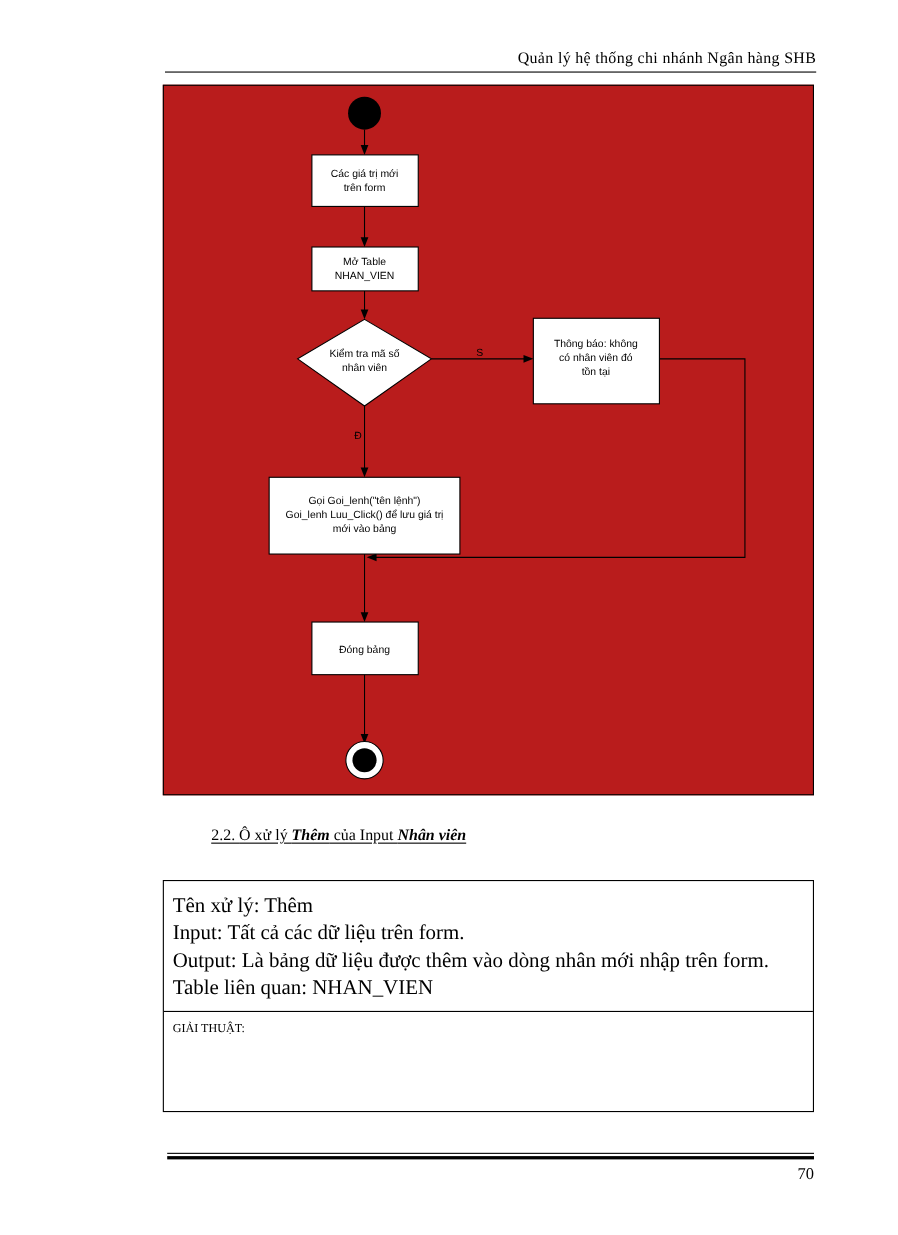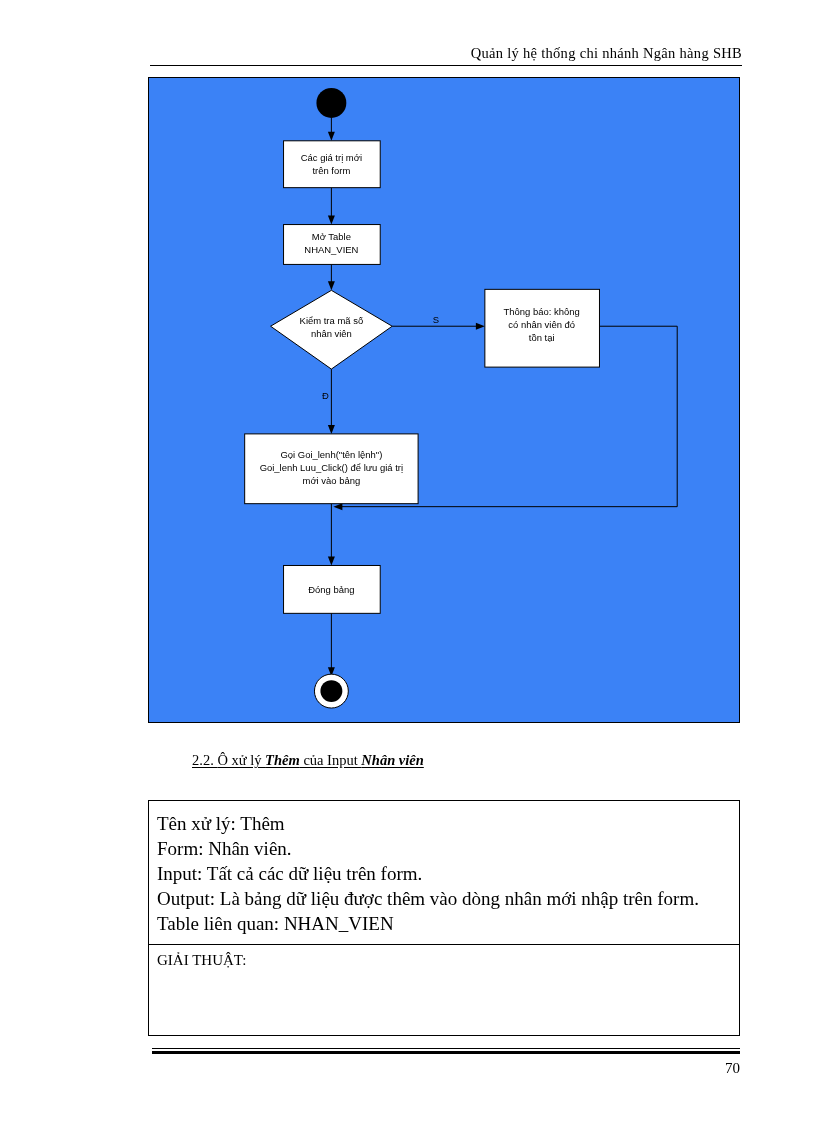--- a/index.html
+++ b/index.html
@@ -53,21 +53,21 @@
 
   
   .diagram-frame {
     position: absolute;
     left: 148px;
     top: 77px;
     width: 592px;
     height: 646px;
     border: 1px solid #000;
     box-sizing: border-box;
-    background: #3b82f6;
+    background: #b91c1c;
   }
   .diagram-svg {
     position: absolute;
     left: 0; top: 0;
     width: 100%;
     height: 100%;
     display: block;
   }
   .node-text {
     font-family: "Liberation Sans", "DejaVu Sans", sans-serif;
@@ -134,21 +134,21 @@
     font-size: 19px;
     line-height: 25px;
     white-space: nowrap;
   }
   .spec-cell-algo {
     padding: 4px 8px 8px 8px;
     height: 78px;
     box-sizing: content-box;
   }
   .algo-heading {
-    font-size: 15px;
+    font-size: 11px;
     line-height: 22px;
     white-space: nowrap;
   }
 
   
   .footer-rule-thin {
     position: absolute;
     left: 152px;
     top: 1048px;
     width: 588px;
@@ -243,21 +243,20 @@
     </svg>
   </div>
 
   <div class="section-caption">
     <span class="u"><span>2.2. </span><span>Ô xử lý </span><span class="it">Thêm</span><span> của Input </span><span class="it">Nhân viên</span></span>
   </div>
 
   <div class="spec-table">
     <div class="spec-cell-info">
       <div class="spec-line">Tên xử lý:  Thêm</div>
-      <div class="spec-line">Form:  Nhân viên.</div>
       <div class="spec-line">Input:  Tất cả các dữ liệu trên form.</div>
       <div class="spec-line">Output:  Là bảng dữ liệu được thêm vào dòng nhân mới nhập trên form.</div>
       <div class="spec-line">Table liên quan:  NHAN_VIEN</div>
     </div>
     <div class="spec-cell-algo">
       <div class="algo-heading">GIẢI THUẬT:</div>
       <div class="algo-body"></div>
     </div>
   </div>
 

